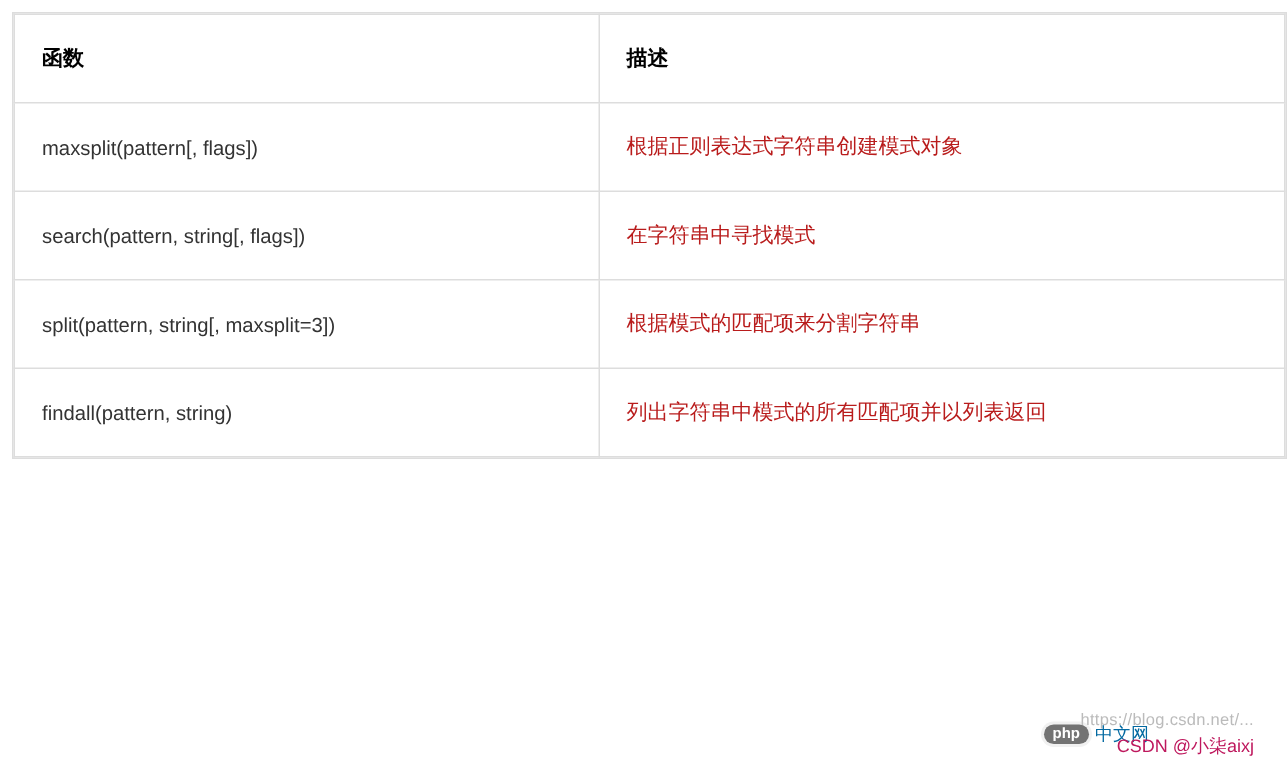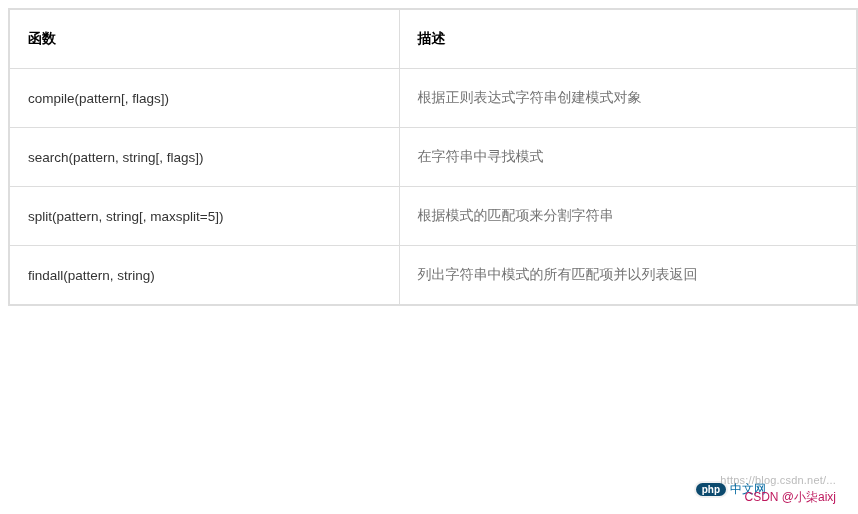--- a/index.html
+++ b/index.html
@@ -21,21 +21,21 @@
       width: 100%;
       border-collapse: collapse;
       table-layout: fixed;
     }
     th, td {
       border: 1px solid #ddd;
       padding: 20px 18px;
       text-align: left;
       vertical-align: middle;
       font-size: 14px;
-      color: #737373;
+      color: #b91c1c;
     }
     th {
       font-weight: bold;
       font-size: 14px;
       color: #000;
     }
     col.col1 { width: 46%; }
     col.col2 { width: 54%; }
     td.fn {
       font-family: -apple-system, "Segoe UI", "Helvetica Neue", Arial, sans-serif;
@@ -53,21 +53,21 @@
     }
     .php-badge {
       position: absolute;
       right: 96px;
       bottom: 24px;
       display: inline-flex;
       align-items: center;
       gap: 4px;
     }
     .php-pill {
-      background: #0c4a6e;
+      background: #737373;
       color: #fff;
       font-weight: bold;
       font-size: 10px;
       padding: 1px 6px;
       border-radius: 8px;
       font-family: Arial, sans-serif;
       box-shadow: 0 0 0 2px rgba(200,200,200,0.25);
     }
     .cn-text {
       font-size: 12px;
@@ -99,29 +99,29 @@
         <col class="col2">
       </colgroup>
       <thead>
         <tr>
           <th>函数</th>
           <th>描述</th>
         </tr>
       </thead>
       <tbody>
         <tr>
-          <td class="fn">compile(pattern[, flags])</td>
+          <td class="fn">maxsplit(pattern[, flags])</td>
           <td>根据正则表达式字符串创建模式对象</td>
         </tr>
         <tr>
           <td class="fn">search(pattern, string[, flags])</td>
           <td>在字符串中寻找模式</td>
         </tr>
         <tr>
-          <td class="fn">split(pattern, string[, maxsplit=5])</td>
+          <td class="fn">split(pattern, string[, maxsplit=3])</td>
           <td>根据模式的匹配项来分割字符串</td>
         </tr>
         <tr>
           <td class="fn">findall(pattern, string)</td>
           <td>列出字符串中模式的所有匹配项并以列表返回</td>
         </tr>
       </tbody>
     </table>
   </div>
 

